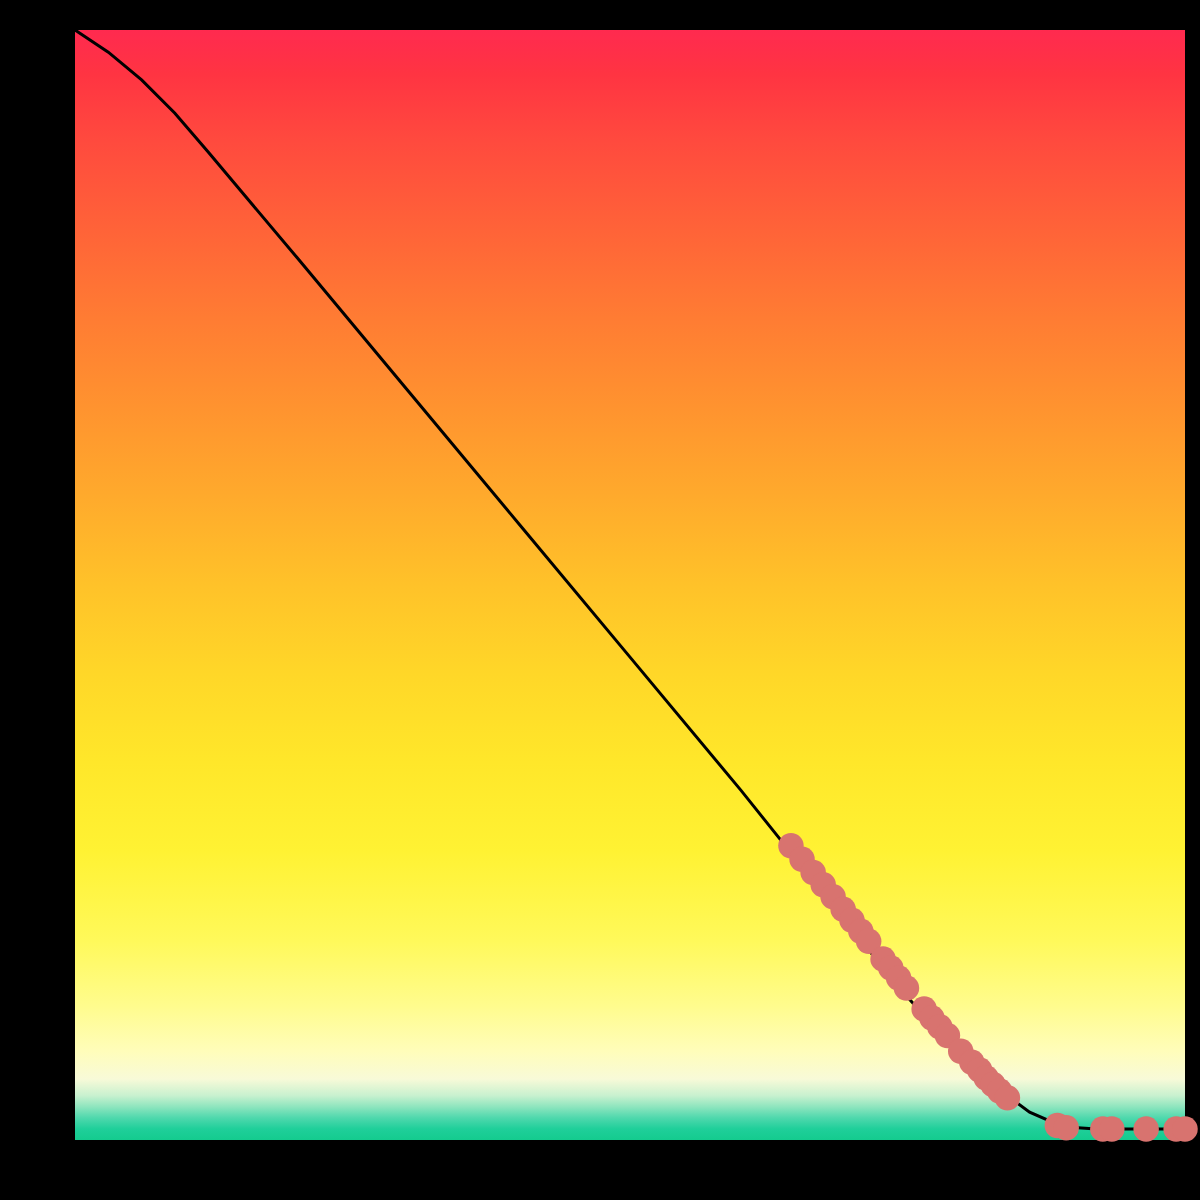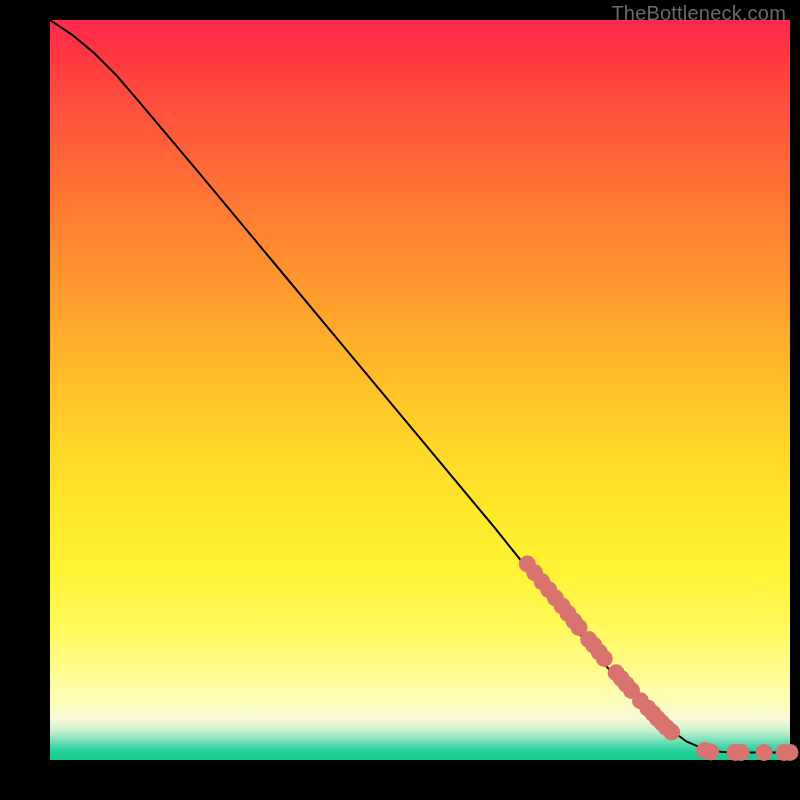--- a/index.html
+++ b/index.html
@@ -64,21 +64,20 @@
     top: 0;
     width: 740px;
     height: 740px;
     overflow: visible;
   }
 </style>
 </head>
 <body>
 
 <div class="stage">
-  <div class="attribution">TheBottleneck.com</div>
 
   <div class="plot">
     <svg class="curve" viewBox="0 0 740 740" preserveAspectRatio="none">
       <path id="curve-path" fill="none" stroke="#000000" stroke-width="2" stroke-linecap="round" d="M0.0 0.0 L22.2 14.8 L44.4 33.3 L66.6 55.5 L88.8 81.4 L148.0 151.7 L222.0 240.5 L296.0 329.3 L370.0 418.1 L444.0 506.9 L488.4 562.4 L518.0 599.4 L547.6 636.4 L577.2 669.7 L606.8 699.3 L636.4 721.5 L658.6 731.1 L680.8 732.6 L710.4 732.6 L740.0 732.6 "></path>
       <g id="points-group">
           <circle cx="477.3" cy="543.9" r="8.5" fill="#d8736f"></circle>
           <circle cx="484.7" cy="552.8" r="8.5" fill="#d8736f"></circle>
           <circle cx="492.1" cy="561.7" r="8.5" fill="#d8736f"></circle>
           <circle cx="498.8" cy="569.8" r="8.5" fill="#d8736f"></circle>
           <circle cx="505.4" cy="577.9" r="8.5" fill="#d8736f"></circle>

